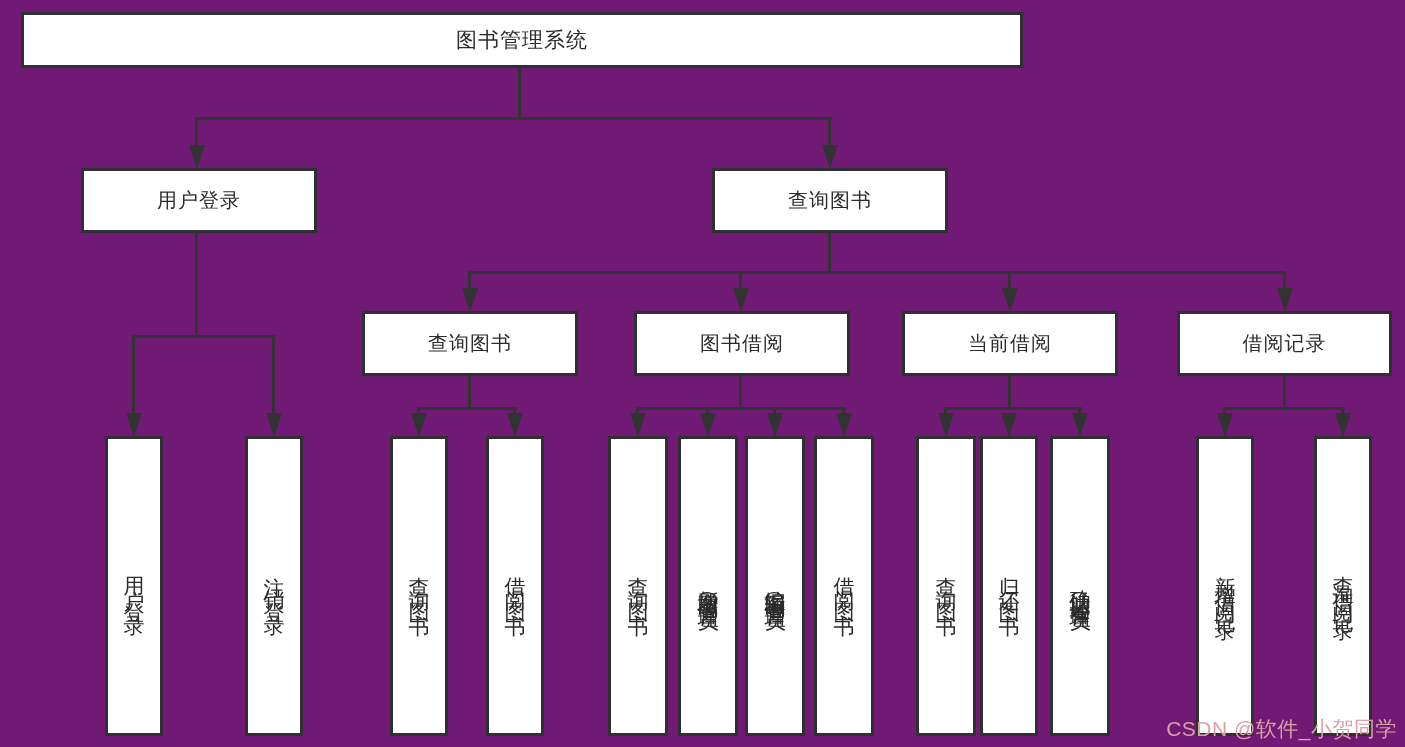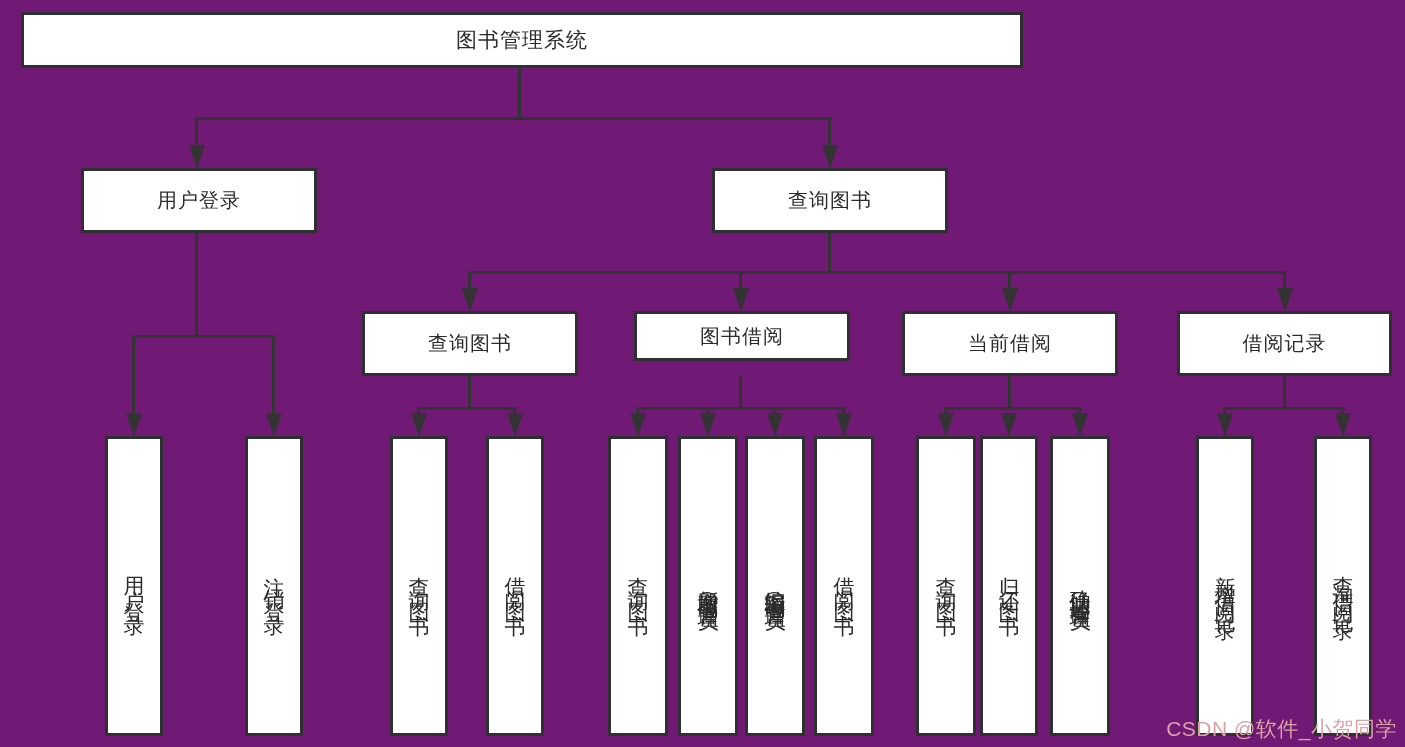--- a/index.html
+++ b/index.html
@@ -97,21 +97,21 @@
   <div class="vline" style="left:1008px; top:271px; height:20px;"></div>
   <div class="vline" style="left:1283px; top:271px; height:20px;"></div>
   <div class="arrow" style="left:462px;  top:288px;"></div>
   <div class="arrow" style="left:733px;  top:288px;"></div>
   <div class="arrow" style="left:1002px; top:288px;"></div>
   <div class="arrow" style="left:1277px; top:288px;"></div>
 
   <div class="box" style="left:362px; top:311px; width:216px; height:65px;">
     <span class="hlabel">查询图书</span>
   </div>
-  <div class="box" style="left:634px; top:311px; width:216px; height:50px;">
+  <div class="box" style="left:634px; top:311px; width:216px; height:65px;">
     <span class="hlabel">图书借阅</span>
   </div>
   <div class="box" style="left:902px; top:311px; width:216px; height:65px;">
     <span class="hlabel">当前借阅</span>
   </div>
   <div class="box" style="left:1177px; top:311px; width:215px; height:65px;">
     <span class="hlabel">借阅记录</span>
   </div>
 
   <div class="vline" style="left:468px;  top:376px; height:34px;"></div>

